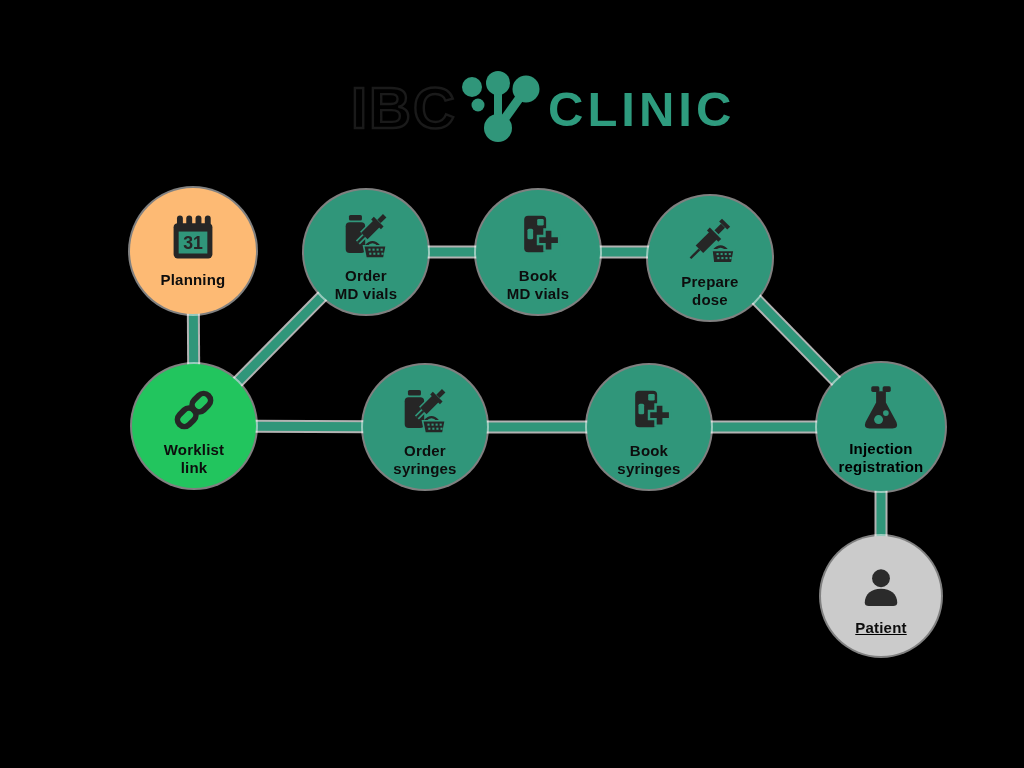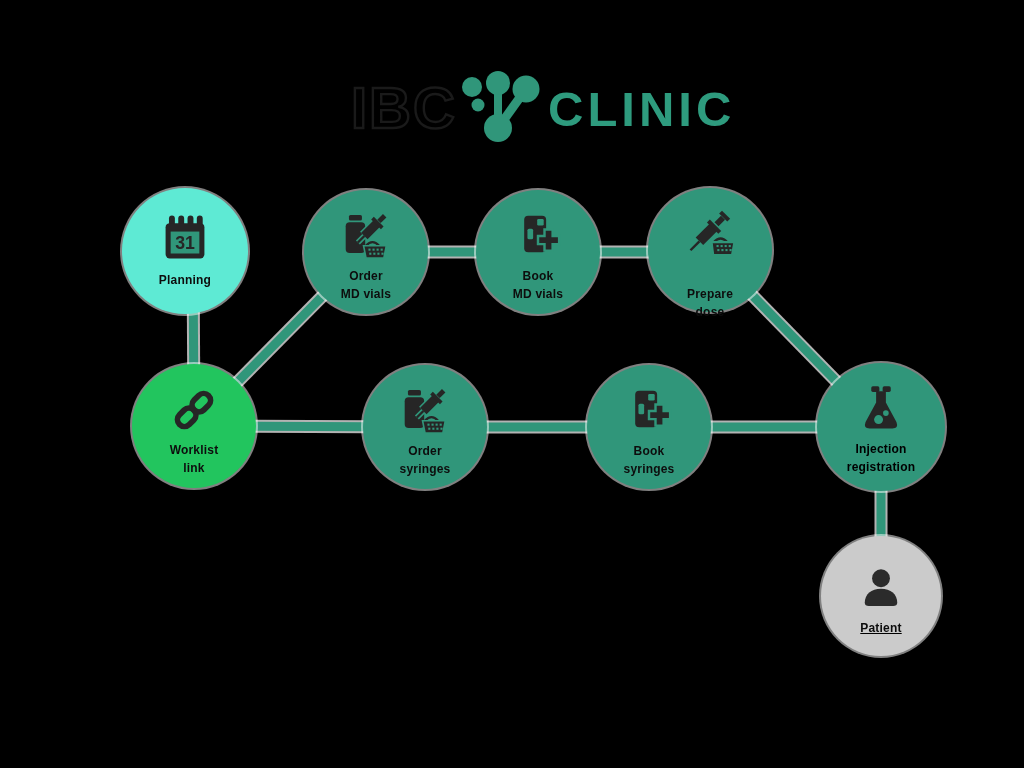--- a/index.html
+++ b/index.html
@@ -9,21 +9,21 @@
   #logo{position:absolute;left:310px;top:56px;width:420px;height:92px;}
   .ibc-text{font-family:"Liberation Sans",sans-serif;font-weight:bold;font-size:58px;
             fill:none;stroke:#1a1a1a;stroke-width:2.4px;letter-spacing:2px;}
   .clinic-text{font-family:"Liberation Sans",sans-serif;font-weight:bold;font-size:49px;
             letter-spacing:4px;}
   .node{position:absolute;border-radius:50%;box-sizing:border-box;
         display:flex;flex-direction:column;align-items:center;padding-top:14px;
         box-shadow:0 0 0 2px rgba(255,255,255,0.5);}
   .node-icon{height:52px;display:flex;align-items:center;justify-content:center;margin-top:6px;}
   .node.single .node-icon{margin-top:12px;}
-  .node-label{margin-top:5px;text-align:center;font-weight:bold;font-size:12px;
+  .node-label{margin-top:5px;text-align:center;font-weight:bold;font-size:15px;
         line-height:18px;letter-spacing:0.2px;}
   .node-label span{display:block;}
 </style>
 </head>
 <body>
 
 <div id="stage">
 
   <svg id="edges-svg" width="1024" height="768">
       <line x1="168" y1="251" x2="169" y2="426" stroke="rgba(255,255,255,0.7)" stroke-width="13"></line>
@@ -56,21 +56,21 @@
         <circle cx="163" cy="27" r="12" stroke="none"></circle>
         <circle cx="191" cy="33" r="13.5" stroke="none"></circle>
         <circle cx="163" cy="72" r="14" stroke="none"></circle>
         <circle cx="143" cy="49" r="6.5" stroke="none"></circle>
       </g>
       <text class="clinic-text" x="213" y="70" fill="#2E9B7E">CLINIC</text>
     </svg>
   </div>
 
   <div id="nodes">
-      <div class="node single" style="left: 97px; top: 188px; width: 126px; height: 126px; background: #5eead4;">
+      <div class="node single" style="left: 105px; top: 188px; width: 126px; height: 126px; background: #fdba74;">
         <div class="node-icon">
           <svg viewBox="0 0 64 64" width="54" height="54">
     <rect x="13" y="3" width="7" height="14" rx="3.5" fill="#262626"></rect>
     <rect x="24" y="3" width="7" height="14" rx="3.5" fill="#262626"></rect>
     <rect x="35" y="3" width="7" height="14" rx="3.5" fill="#262626"></rect>
     <rect x="46" y="3" width="7" height="14" rx="3.5" fill="#262626"></rect>
     <rect x="9" y="12" width="46" height="42" rx="5" fill="#262626"></rect>
     <rect x="15" y="22" width="34" height="26" fill="#30967A"></rect>
     <text x="32" y="43" font-size="21" font-weight="bold" fill="#262626" text-anchor="middle" font-family="'Liberation Sans',sans-serif">31</text>
           </svg>
@@ -116,21 +116,21 @@
     <rect x="31" y="11" width="8" height="8" rx="1.5" fill="#30967A"></rect>
     <rect x="19" y="23" width="7" height="13" rx="2" fill="#30967A"></rect>
     <path d="M40 24 L50 24 L50 32 L58 32 L58 42 L50 42 L50 50 L40 50 L40 42 L32 42 L32 32 L40 32 Z" fill="#262626" stroke="#30967A" stroke-width="3"></path>
           </svg>
         </div>
         <div class="node-label" style="color: rgb(13, 13, 13);">
           <span>Book</span>
           <span>MD vials</span>
         </div>
       </div>
-      <div class="node" style="left: 623px; top: 188px; width: 124px; height: 124px; background: rgb(48, 150, 122); gap: 20px;">
+      <div class="node" style="left: 623px; top: 196px; width: 124px; height: 124px; background: rgb(48, 150, 122);">
         <div class="node-icon">
           <svg viewBox="0 0 64 64" width="52" height="52">
     <line x1="8" y1="52" x2="19" y2="41" stroke="#262626" stroke-width="3"></line>
     <line x1="19" y1="41" x2="37" y2="23" stroke="#262626" stroke-width="13"></line>
     <line x1="30" y1="16" x2="44" y2="30" stroke="#262626" stroke-width="5"></line>
     <line x1="40" y1="20" x2="48" y2="12" stroke="#262626" stroke-width="7"></line>
     <line x1="45" y1="5" x2="55" y2="15" stroke="#262626" stroke-width="5"></line>
     <path d="M37 42 Q45 33 53 42" stroke="#262626" stroke-width="3" fill="none"></path>
     <path d="M34 42 L62 42 L59 58 L36 58 Z" fill="#262626" stroke="#30967A" stroke-width="2.5"></path>
     <g fill="#30967A">

